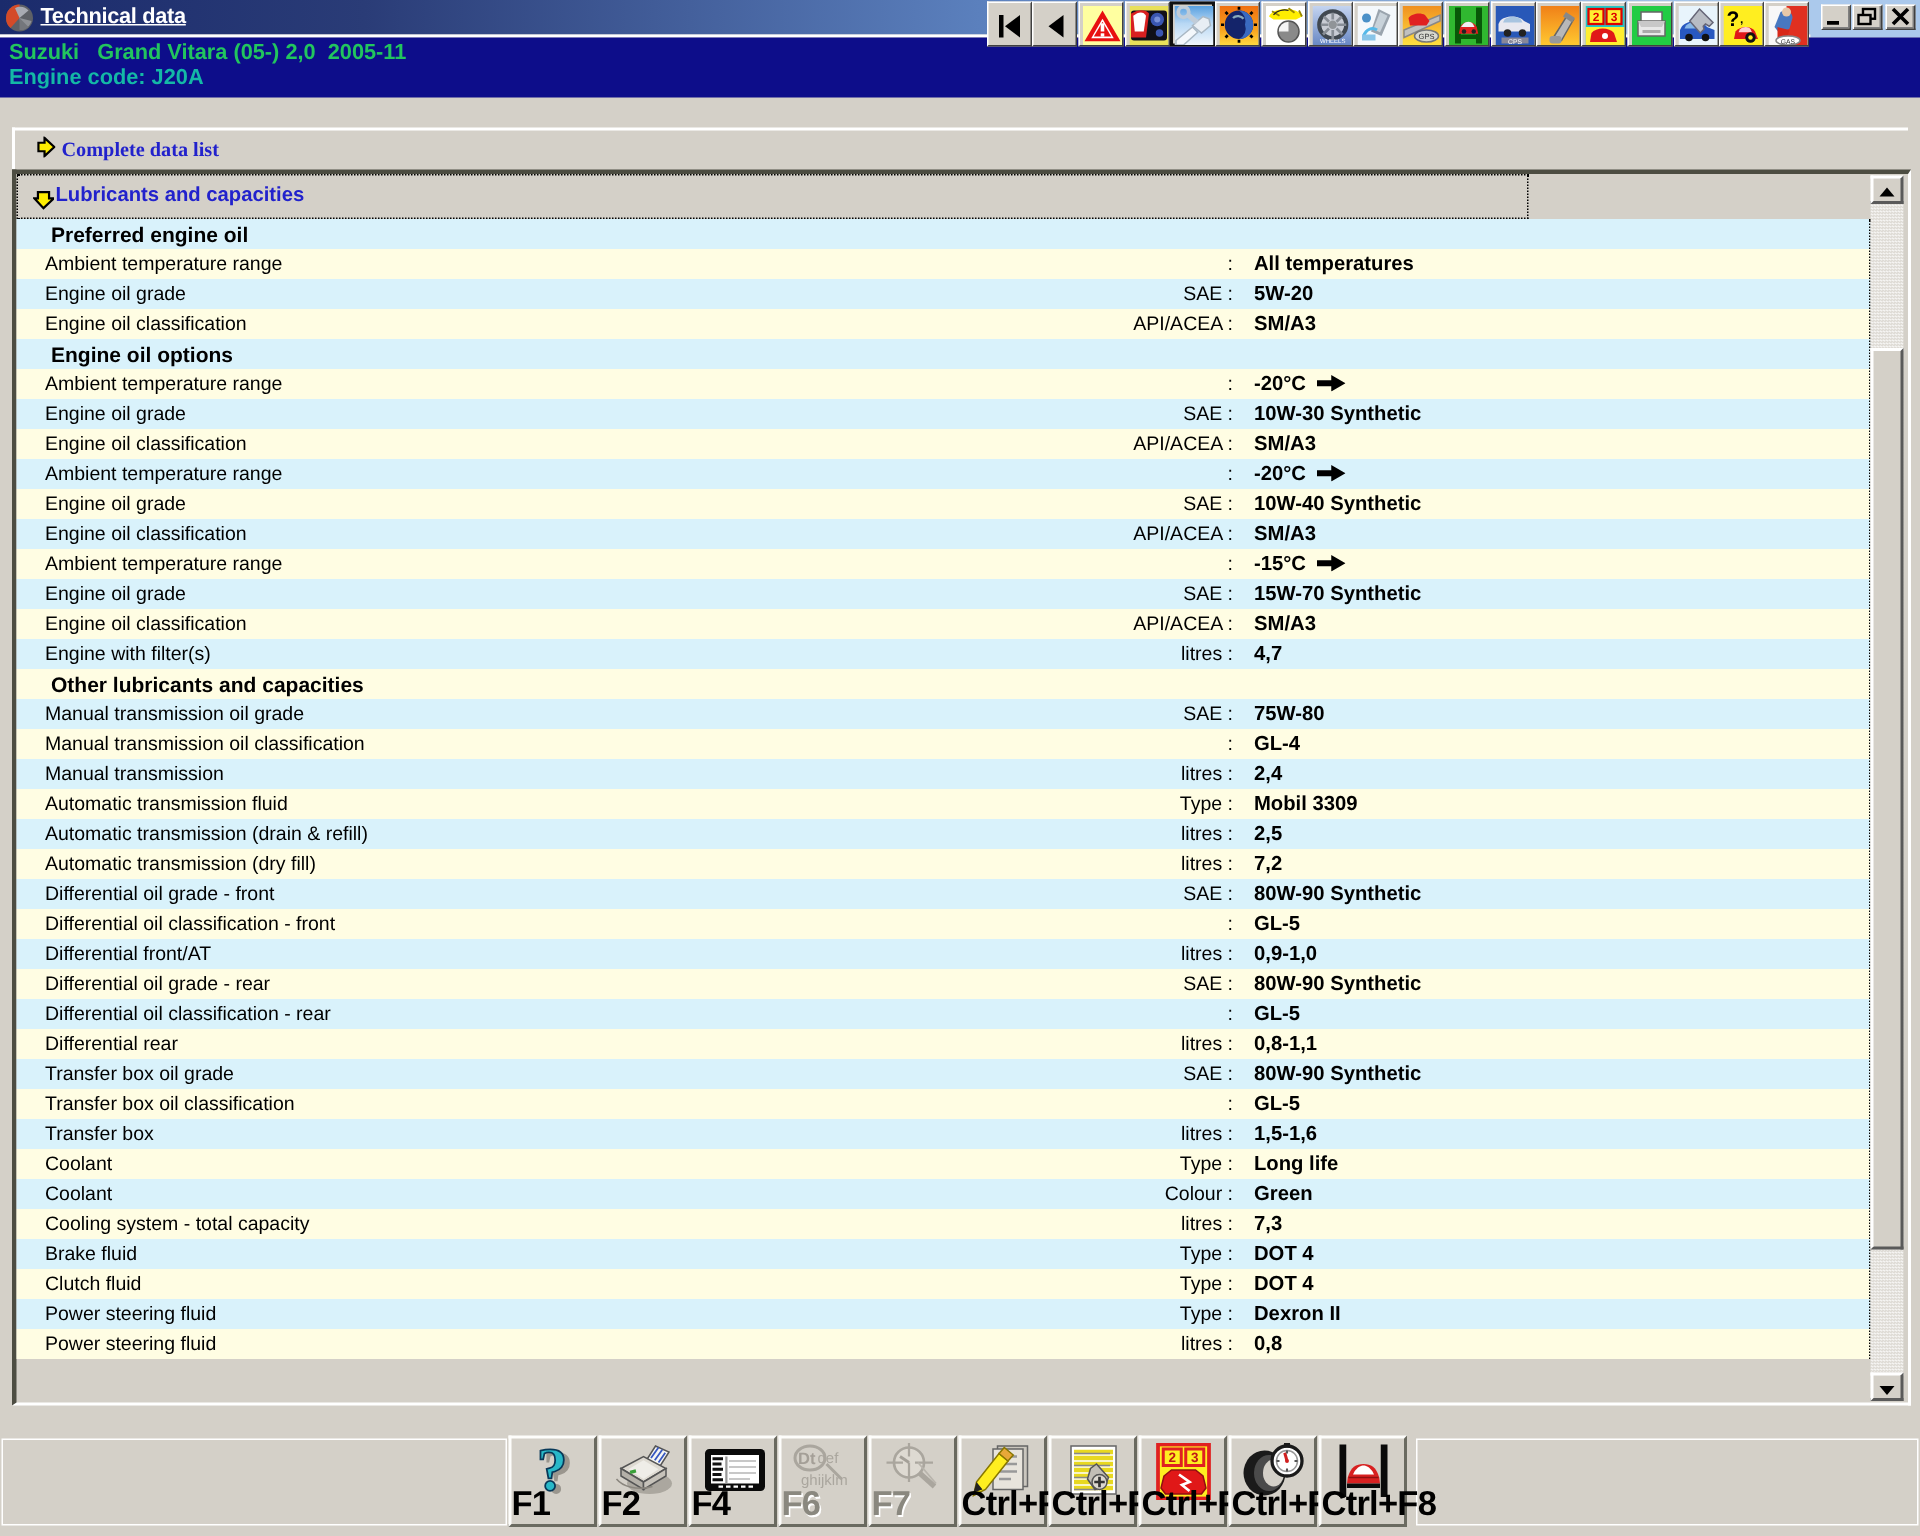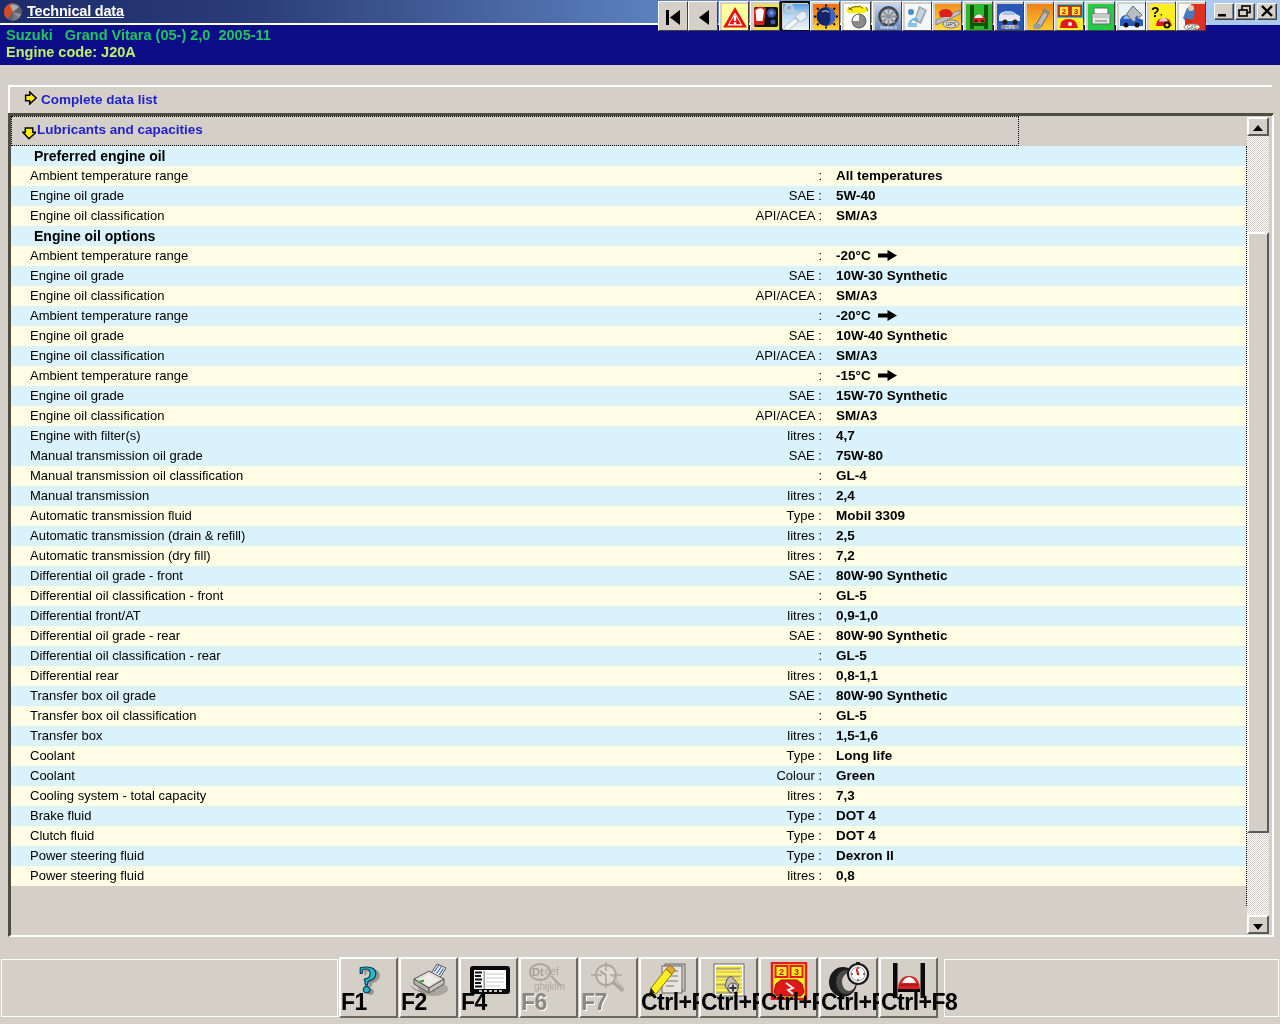--- a/index.html
+++ b/index.html
@@ -6,35 +6,35 @@
 *{box-sizing:border-box;}
 .abs{position:absolute;}
 
 #titlebar{position:absolute;left:0;top:0;width:1280px;height:23px;
  background:linear-gradient(to right,#1b2b6c 0%,#2a3c77 19%,#5b80bd 51%,#a0c0e4 86%,#abc9ec 95%);}
 #titletxt{position:absolute;left:27px;top:3px;color:#fff;font-weight:bold;font-size:14.5px;letter-spacing:-0.2px;text-decoration:underline;}
 #whiteline{position:absolute;left:0;top:23px;width:1207px;height:2px;background:#fff;}
 #corner{position:absolute;left:1207px;top:0;width:73px;height:25px;background:#abc9ec;}
 #band{position:absolute;left:0;top:25px;width:1280px;height:40px;background:#0d0d8a;}
 #band .l1{position:absolute;left:6px;top:2px;color:#22c55e;font-weight:bold;font-size:14.5px;}
-#band .l2{position:absolute;left:6px;top:19px;color:#bef264;font-weight:bold;font-size:14.5px;}
+#band .l2{position:absolute;left:6px;top:19px;color:#14b8a6;font-weight:bold;font-size:14.5px;}
 
 .tbtn{position:absolute;top:1px;width:30px;height:30px;background:#d4d0c8;
  border-top:1px solid #fff;border-left:1px solid #fff;border-right:1px solid #404040;border-bottom:1px solid #404040;}
 .tbtn svg{position:absolute;left:2px;top:2px;}
 .tbtn.pressed{border:2px solid #111;background:#d4d0c8;}
 .tbtn.pressed svg{left:1px;top:1px;}
 
 .wbtn{position:absolute;top:3px;width:20px;height:17px;background:#d4d0c8;
  border-top:1px solid #fff;border-left:1px solid #fff;border-right:1px solid #404040;border-bottom:1px solid #404040;
  box-shadow:inset -1px -1px 0 #808080;}
 
 #completebar{position:absolute;left:8px;top:85px;width:1264px;height:28px;background:#d4d0c8;
  border-top:2px solid #fff;border-left:2px solid #fff;}
-#completebar .txt{position:absolute;left:31px;top:5px;color:#2222cc;font-weight:bold;font-size:13.5px;}
+#completebar .txt{position:absolute;left:31px;top:5px;color:#2222cc;font-weight:bold;font-size:13.5px;font-family:Liberation Serif, serif;}
 #completebar svg{position:absolute;left:14px;top:4px;}
 
 #panel{position:absolute;left:8px;top:113px;width:1266px;height:824px;background:#d4d0c8;
  border-top:3px solid #4d4d42;border-left:3px solid #4d4d42;border-right:2px solid #fff;border-bottom:2px solid #fff;}
 #lubbar{position:absolute;left:0px;top:0px;width:1008px;height:30px;background:#d4d0c8;
  border:1px dotted #000;}
 #lubbar .txt{position:absolute;left:25px;top:5px;color:#2222cc;font-weight:bold;font-size:13.5px;}
 #lubbar svg{position:absolute;left:10px;top:9px;}
 #rows{position:absolute;left:0px;top:30px;width:1236px;height:760px;}
 #rows::after{content:"";position:absolute;left:1235px;top:0;width:0;height:760px;border-left:1px dotted #000;}
@@ -315,21 +315,21 @@
         <span class="hd">Preferred engine oil</span>
       </div>
 <div class="row by">
         <span class="lb">Ambient temperature range</span>
         <span class="md">:</span>
         <span class="vl">All temperatures</span>
       </div>
 <div class="row bb">
         <span class="lb">Engine oil grade</span>
         <span class="md">SAE :</span>
-        <span class="vl">5W-40</span>
+        <span class="vl">5W-20</span>
       </div>
 <div class="row by">
         <span class="lb">Engine oil classification</span>
         <span class="md">API/ACEA :</span>
         <span class="vl">SM/A3</span>
       </div>
 <div class="row bb">
         <span class="hd">Engine oil options</span>
       </div>
 <div class="row by">
@@ -380,20 +380,23 @@
       </div>
 <div class="row by">
         <span class="lb">Engine oil classification</span>
         <span class="md">API/ACEA :</span>
         <span class="vl">SM/A3</span>
       </div>
 <div class="row bb">
         <span class="lb">Engine with filter(s)</span>
         <span class="md">litres :</span>
         <span class="vl">4,7</span>
+      </div>
+<div class="row by">
+        <span class="hd">Other lubricants and capacities</span>
       </div>
 <div class="row bb">
         <span class="lb">Manual transmission oil grade</span>
         <span class="md">SAE :</span>
         <span class="vl">75W-80</span>
       </div>
 <div class="row by">
         <span class="lb">Manual transmission oil classification</span>
         <span class="md">:</span>
         <span class="vl">GL-4</span>

